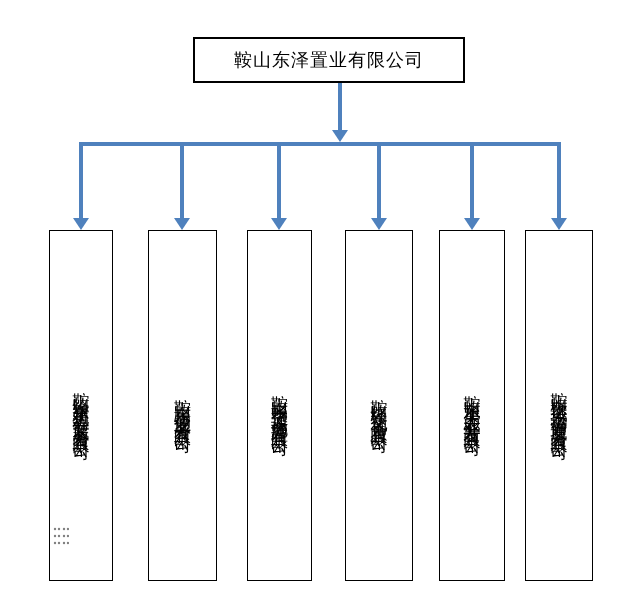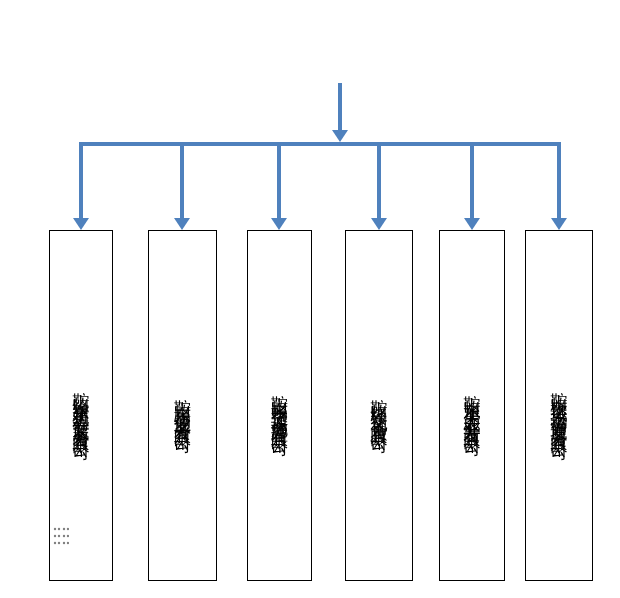--- a/index.html
+++ b/index.html
@@ -111,20 +111,23 @@
     position: absolute;
     left: 53px; top: 527px;
     width: 16px; height: 18px;
   }
 </style>
 </head>
 <body>
 
 <div class="canvas">
 
+  <div class="root-box">
+    <span class="root-label">鞍山东泽置业有限公司</span>
+  </div>
 
   <div class="stem"></div>
   <div class="stem-head"></div>
 
   <div class="hline"></div>
 
   <div class="arrow-shaft a1"></div>
   <div class="arrow-head h1"></div>
   <div class="arrow-shaft a2"></div>
   <div class="arrow-head h2"></div>

